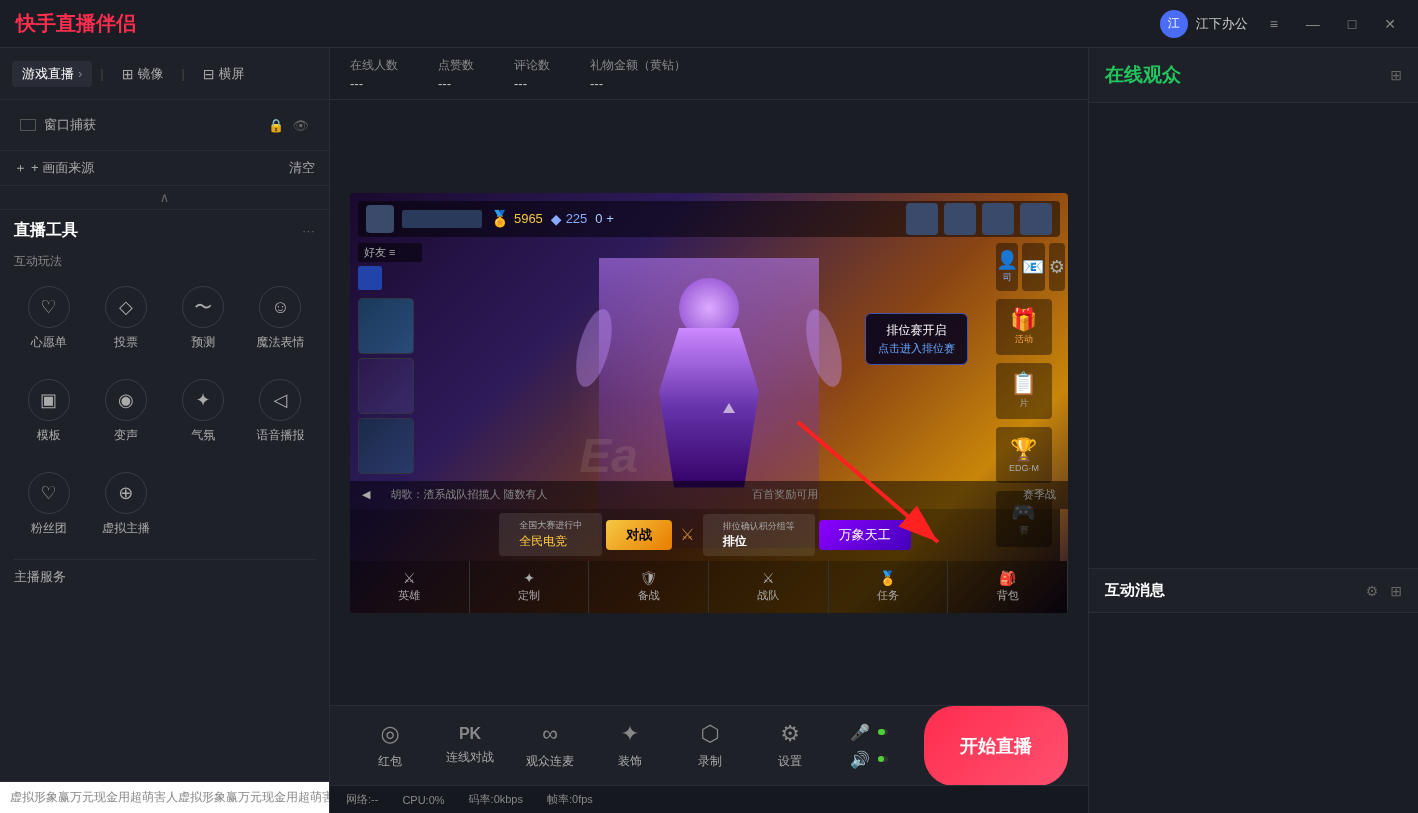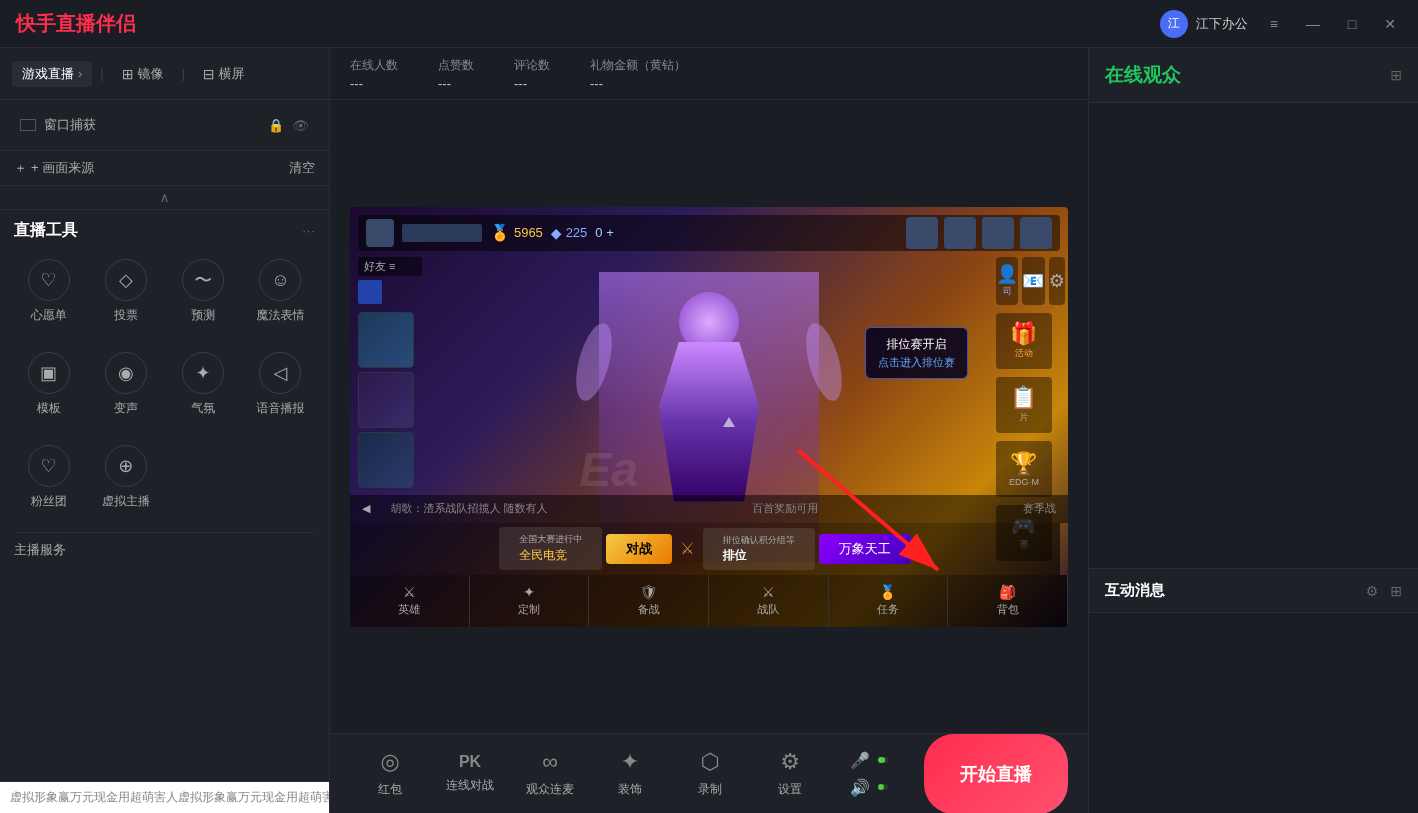--- a/index.html
+++ b/index.html
@@ -585,20 +585,21 @@
     <div id="collapse-btn">
       <span>∧</span>
     </div>
 
     <div id="tools-section">
       <div id="tools-header">
         <span id="tools-title">直播工具</span>
         <span class="tools-more">···</span>
       </div>
 
+      <div class="tools-section-label">互动玩法</div>
 
       <div class="tools-grid">
         <div class="tool-item">
           <div class="tool-icon">♡</div>
           <span class="tool-label">心愿单</span>
         </div>
         <div class="tool-item">
           <div class="tool-icon">◇</div>
           <span class="tool-label">投票</span>
         </div>
@@ -870,20 +871,26 @@
             <div class="volume-bar-bg">
               <div class="volume-bar-fill" style="width:60%;"></div>
             </div>
           </div>
         </div>
       </div>
 
       <button id="start-live-btn">开始直播</button>
     </div>
 
+    <div id="bottom-status">
+      <span class="status-item">网络:--</span>
+      <span class="status-item">CPU:0%</span>
+      <span class="status-item">码率:0kbps</span>
+      <span class="status-item">帧率:0fps</span>
+    </div>
   </div>
 
   <div id="right-panel">
     <div id="audience-header">
       <span id="audience-title">在线观众</span>
       <span class="header-icon">⊞</span>
     </div>
     <div id="audience-area"></div>
 
     <div id="interactive-section">

